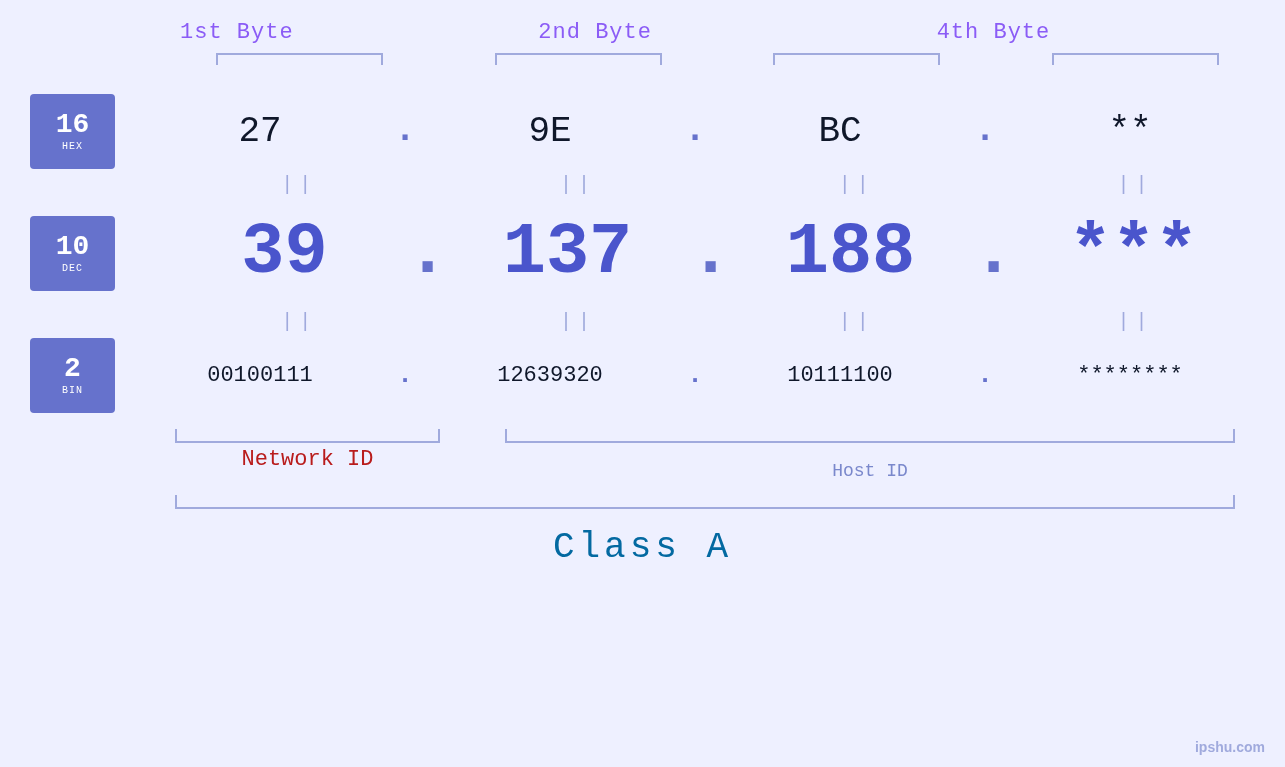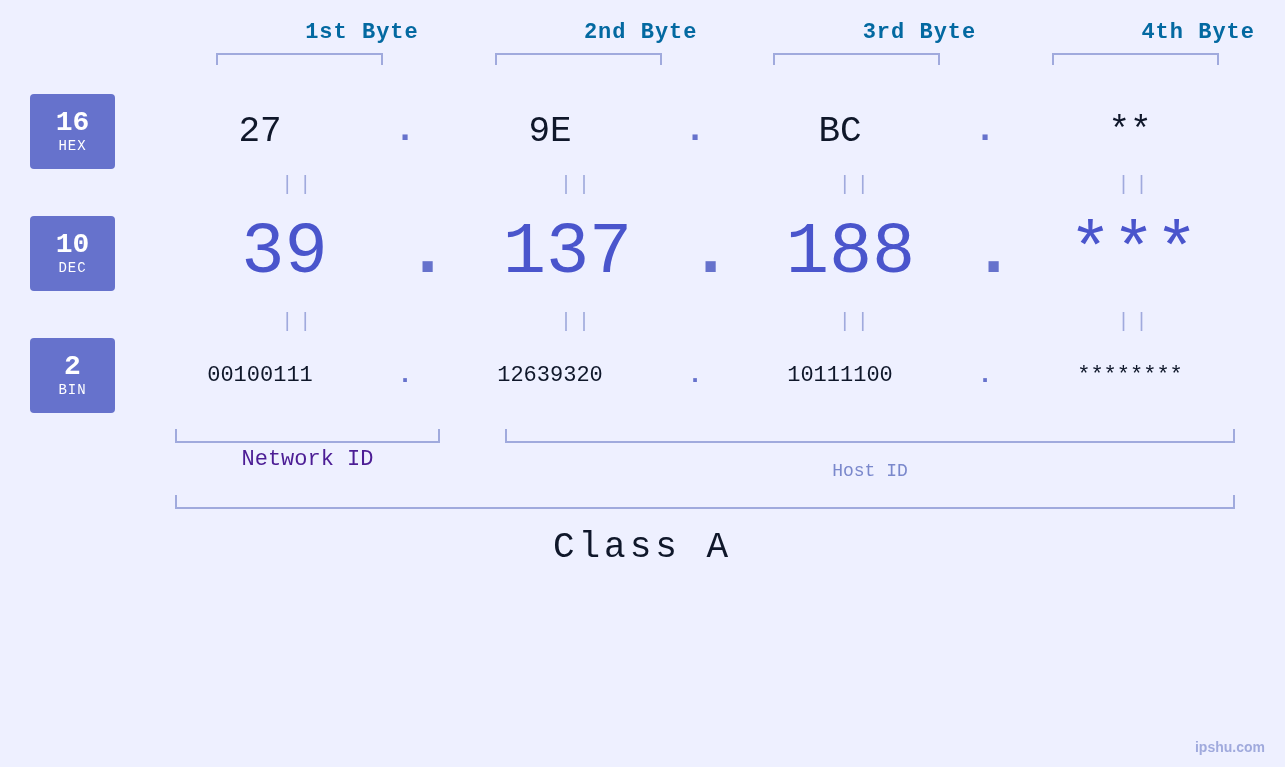--- a/index.html
+++ b/index.html
@@ -27,26 +27,25 @@
     
     .byte-headers {
       display: flex;
       width: 100%;
       padding-left: 150px;
       margin-bottom: 8px;
     }
 
     .byte-header {
       flex: 1;
-      text-align: right;
-      color: #0369a1;
+      text-align: left;
+      color: #8b5cf6;
       font-size: 22px;
       font-family: 'Courier New', Courier, monospace;
       letter-spacing: 1px;
-      font-weight: bold;
     }
 
     
     .top-bracket-row {
       display: flex;
       width: 100%;
       padding-left: 150px;
       margin-bottom: 20px;
     }
 
@@ -108,21 +107,21 @@
 
     .badge-number {
       color: white;
       font-size: 28px;
       font-weight: bold;
       line-height: 1.1;
     }
 
     .badge-label {
       color: white;
-      font-size: 14px;
+      font-size: 10px;
       font-weight: normal;
       letter-spacing: 1px;
     }
 
     
     .byte-cells {
       display: flex;
       flex: 1;
       align-items: center;
     }
@@ -137,21 +136,21 @@
       color: #0f172a;
       font-family: 'Courier New', Courier, monospace;
     }
 
     .byte-value.hex {
       font-size: 36px;
     }
 
     .byte-value.dec {
       font-size: 72px;
-      font-weight: normal;
+      font-weight: bold;
       color: #4a55cc;
     }
 
     .byte-value.bin {
       font-size: 22px;
     }
 
     .dot {
       color: #6672cc;
       font-size: 72px;
@@ -188,21 +187,21 @@
 
     
     .class-row {
       display: flex;
       width: 100%;
       justify-content: center;
       margin-top: 18px;
     }
 
     .class-label {
-      color: #0f172a;
+      color: #0369a1;
       font-size: 36px;
       font-family: 'Courier New', Courier, monospace;
       letter-spacing: 4px;
     }
 
     
     .watermark {
       position: absolute;
       bottom: 12px;
       right: 20px;
@@ -221,21 +220,20 @@
 </head>
 <body>
 
 <div class="container">
 
   <div class="byte-headers">
     <div class="byte-header">1st Byte</div>
     <div class="dot-spacer"></div>
     <div class="byte-header">2nd Byte</div>
     <div class="dot-spacer"></div>
-    <div class="byte-header">3rd Byte</div>
     <div class="dot-spacer"></div>
     <div class="byte-header">4th Byte</div>
   </div>
 
   <div class="top-bracket-row">
     <div class="top-bracket">
         <div class="right-tick"></div>
       </div>
     <div class="dot-spacer"></div>
     <div class="top-bracket">
@@ -343,21 +341,21 @@
     </div>
   </div>
 
   <div style="position:relative; width:100%; height:60px; margin-top:10px;">
 
     <div style="position:absolute; left:145px; width:265px; top:0; height:18px;">
       <div style="position:absolute;left:0;right:0;bottom:0;height:2px;background:#a0aadd;"></div>
       <div style="position:absolute;left:0;bottom:0;height:14px;width:2px;background:#a0aadd;"></div>
       <div style="position:absolute;right:0;bottom:0;height:14px;width:2px;background:#a0aadd;"></div>
     </div>
-    <div style="position:absolute; left:145px; width:265px; top:22px; text-align:center; color:#4c1d95; font-size:22px; font-family:'Courier New',Courier,monospace;">Network ID</div>
+    <div style="position:absolute; left:145px; width:265px; top:22px; text-align:center; color:#b91c1c; font-size:22px; font-family:'Courier New',Courier,monospace;">Network ID</div>
 
     <div style="position:absolute; left:475px; right:20px; top:0; height:18px;">
       <div style="position:absolute;left:0;right:0;bottom:0;height:2px;background:#a0aadd;"></div>
       <div style="position:absolute;left:0;bottom:0;height:14px;width:2px;background:#a0aadd;"></div>
       <div style="position:absolute;right:0;bottom:0;height:14px;width:2px;background:#a0aadd;"></div>
     </div>
     <div style="position:absolute; left:475px; right:20px; top:36px; text-align:center; color:#7a88cc; font-size:18px; font-family:'Courier New',Courier,monospace;">Host ID</div>
   </div>
 
   <div style="position:relative; width:100%; height:20px; margin-top:4px;">

